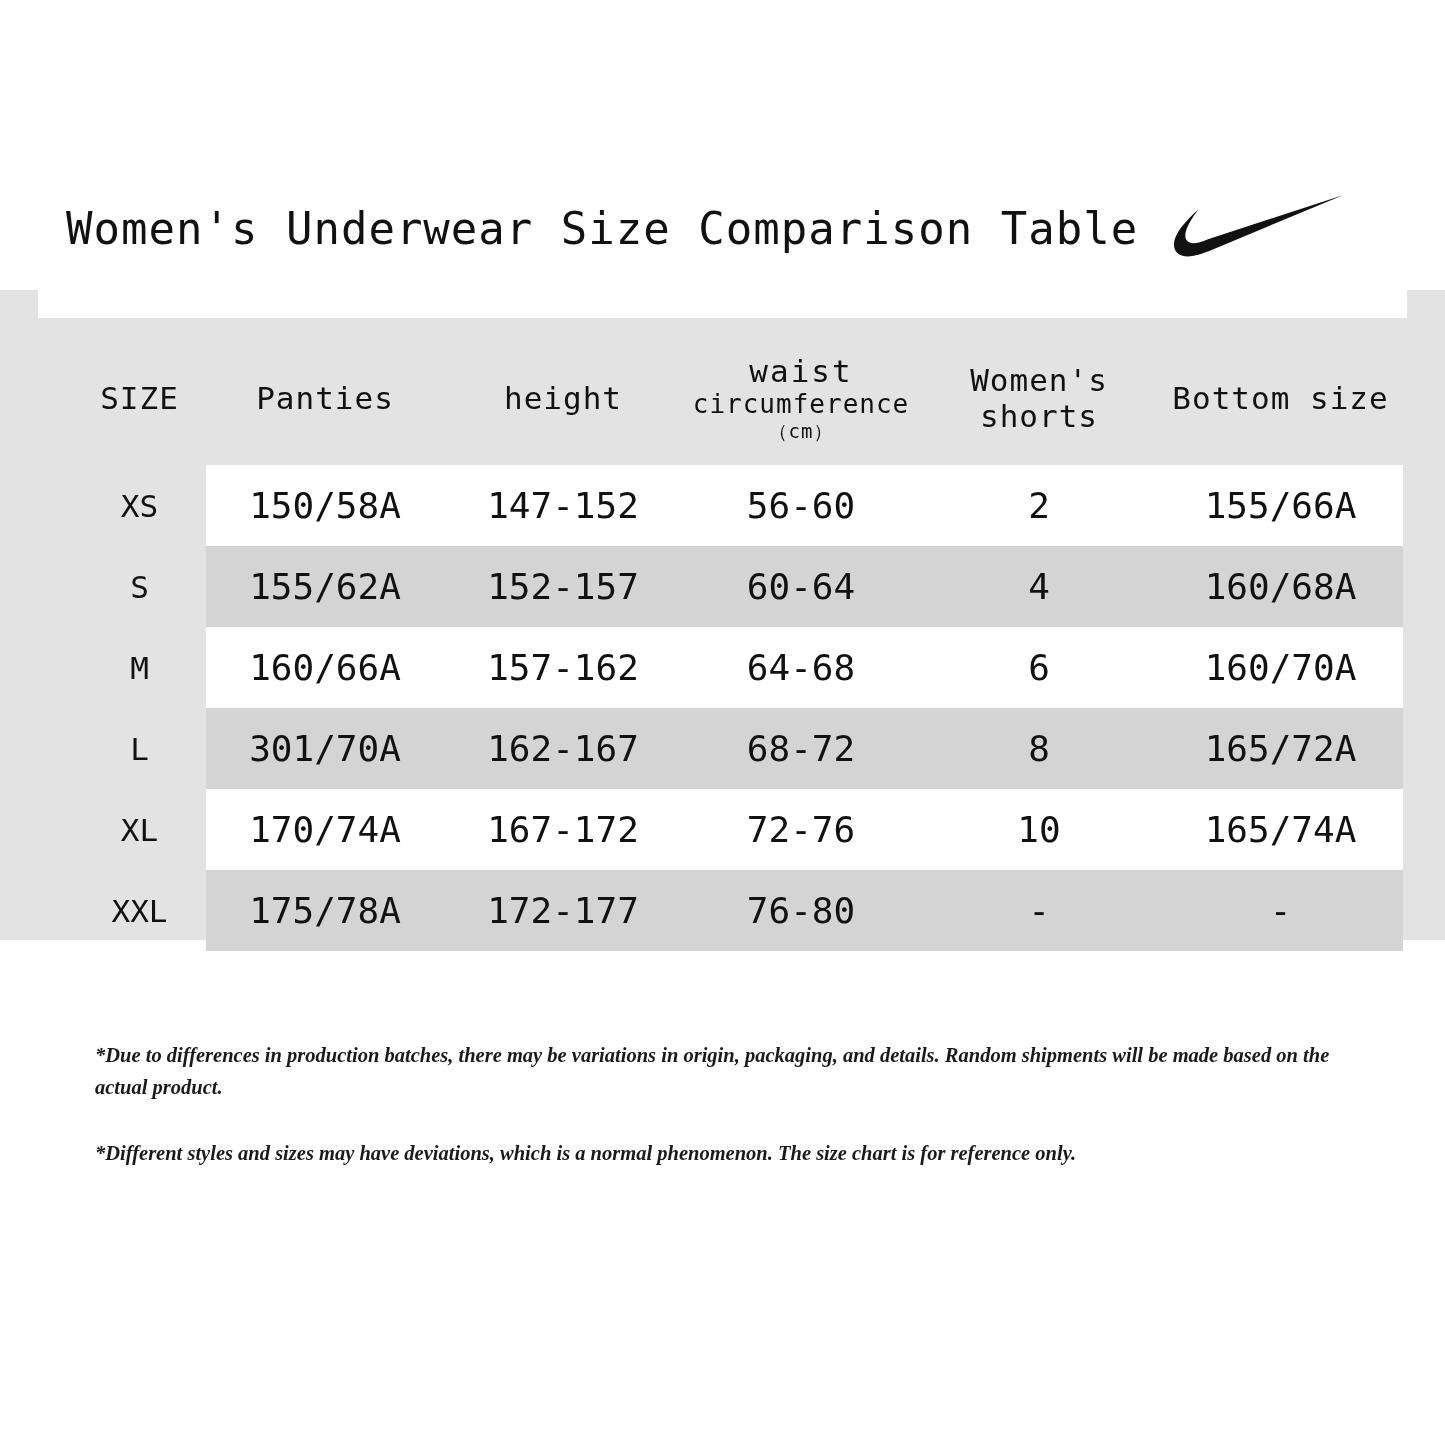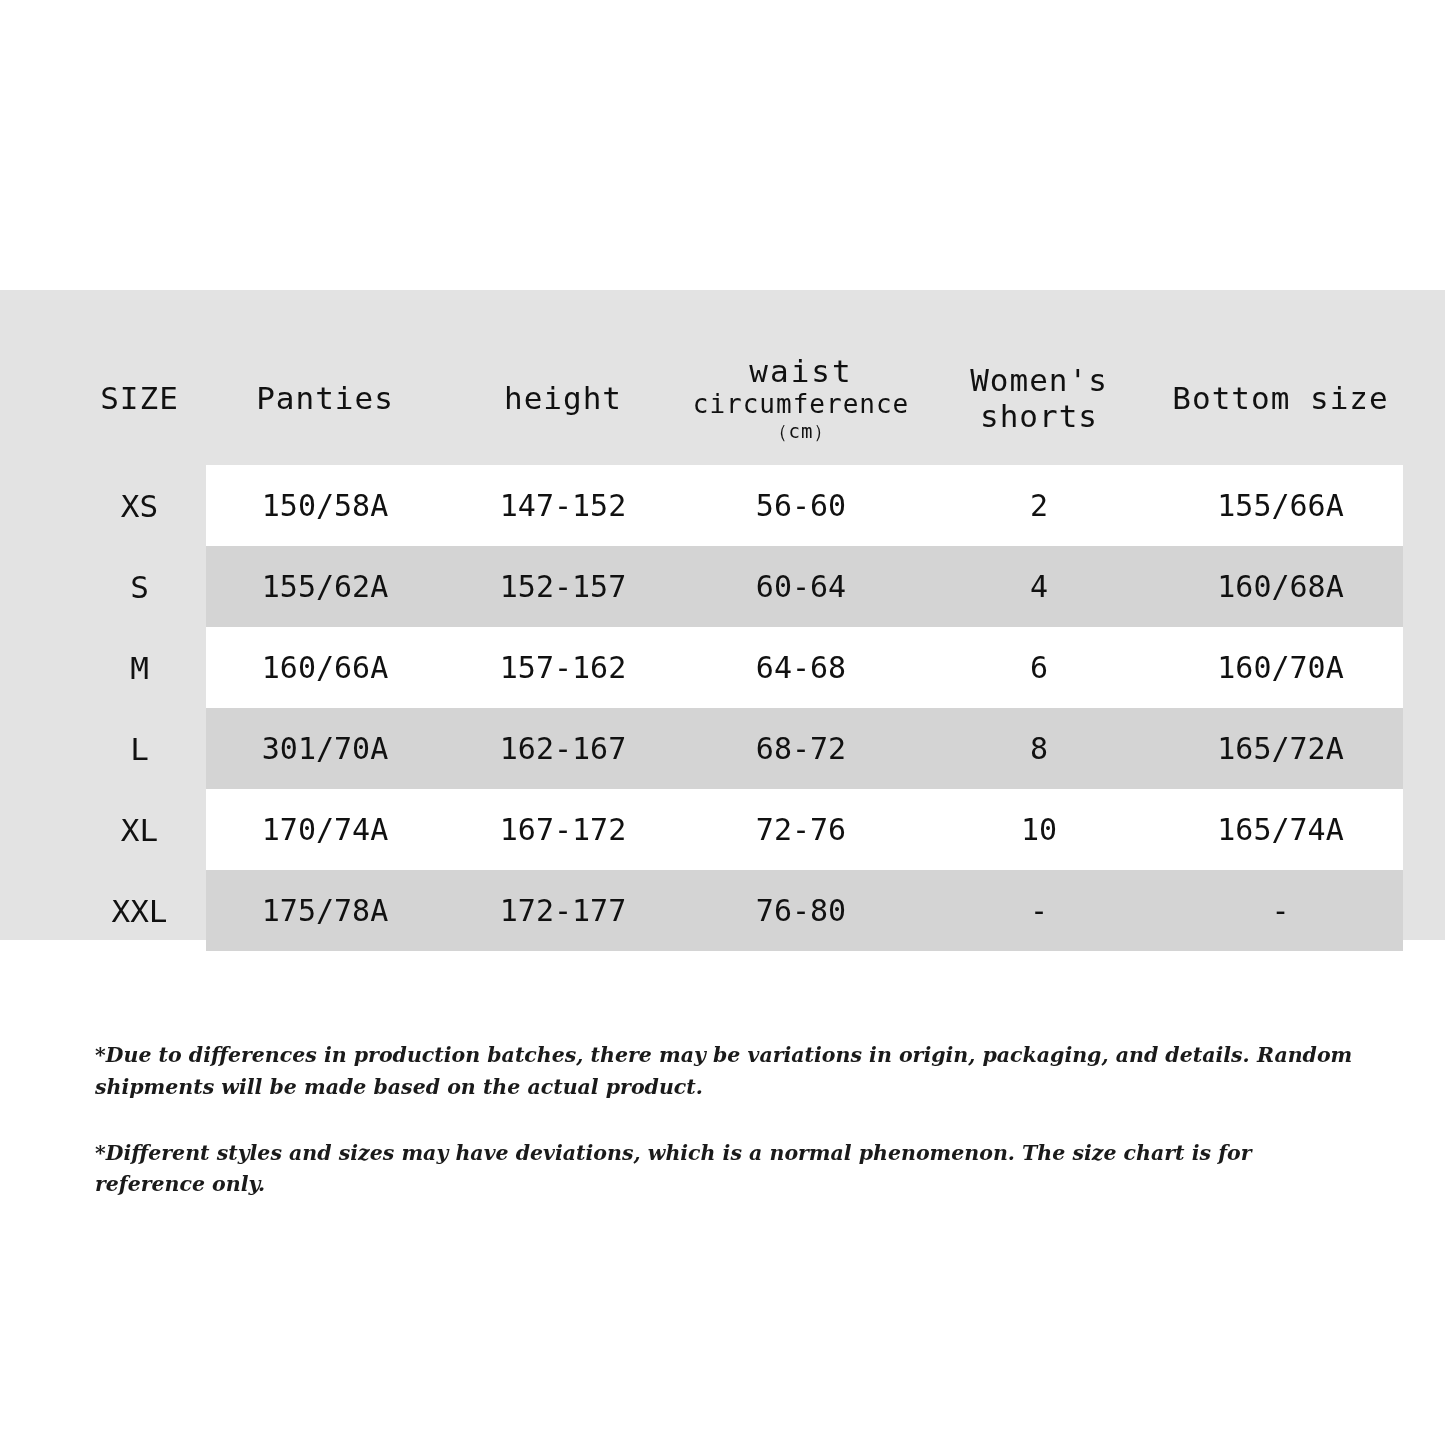--- a/index.html
+++ b/index.html
@@ -98,21 +98,21 @@
   th.h-waist .l1 { font-size: 31px; display:block; letter-spacing: 2px;}
   th.h-waist .l2 { font-size: 26px; display:block; }
   th.h-waist .l3 { font-size: 19px; display:block; }
   th.h-shorts { font-size: 27px; }
   th.h-bottom { font-size: 31px; }
 
   table.size-table tbody td {
     text-align: center;
     vertical-align: middle;
     height: 79px;
-    font-size: 30px;
+    font-size: 36px;
     font-family: "DejaVu Sans Mono", monospace;
     color: #111111;
     letter-spacing: 0px;
   }
   table.size-table tbody td.sizecol {
     background: transparent;
     font-size: 31px;
   }
   tbody tr.odd td:not(.sizecol) { background: #ffffff; }
   tbody tr.even td:not(.sizecol) { background: #d4d4d4; }
@@ -123,30 +123,38 @@
     left: 95px;
     top: 1040px;
     width: 1280px;
     font-family: "DejaVu Serif", serif;
     font-style: italic;
     font-weight: bold;
     font-size: 20.5px;
     color: #1a1a1a;
     line-height: 1.55;
   }
-  .notes p { margin: 0 7px 34px 0; }
+  .notes p { margin: 0 7px 34px 0; font-family: Liberation Serif, serif; }
   .notes p:last-child { margin-bottom: 0; }
 </style>
 </head>
 <body>
 
 <div class="page">
 
   <div class="grey-band"></div>
 
+  <div class="title-card">
+    <div class="title-text">Women's Underwear Size Comparison Table</div>
+    <span class="swoosh">
+      <svg width="170" height="62" viewBox="0 0 170 62" xmlns="http://www.w3.org/2000/svg">
+        <path d="M13.5 61.5C5.5 61.5 0 57 0 49.5c0-3.2 0.9-6.6 2.9-10.3C7 31.6 14.7 23.2 24.6 14.3c-5.2 6.6-13.3 18.6-13.3 26.3 0 4.8 2.9 7.6 8.3 7.6 3.7 0 8.5-1.4 14.4-4L169.5 0 40.6 53.7C30 58.2 20.6 61.5 13.5 61.5z" fill="#111111"></path>
+      </svg>
+    </span>
+  </div>
 
   <div class="table-wrap">
     <table class="size-table">
       <colgroup>
         <col class="c0">
           <col class="c1">
           <col class="c2">
           <col class="c3">
           <col class="c4">
           <col class="c5">

